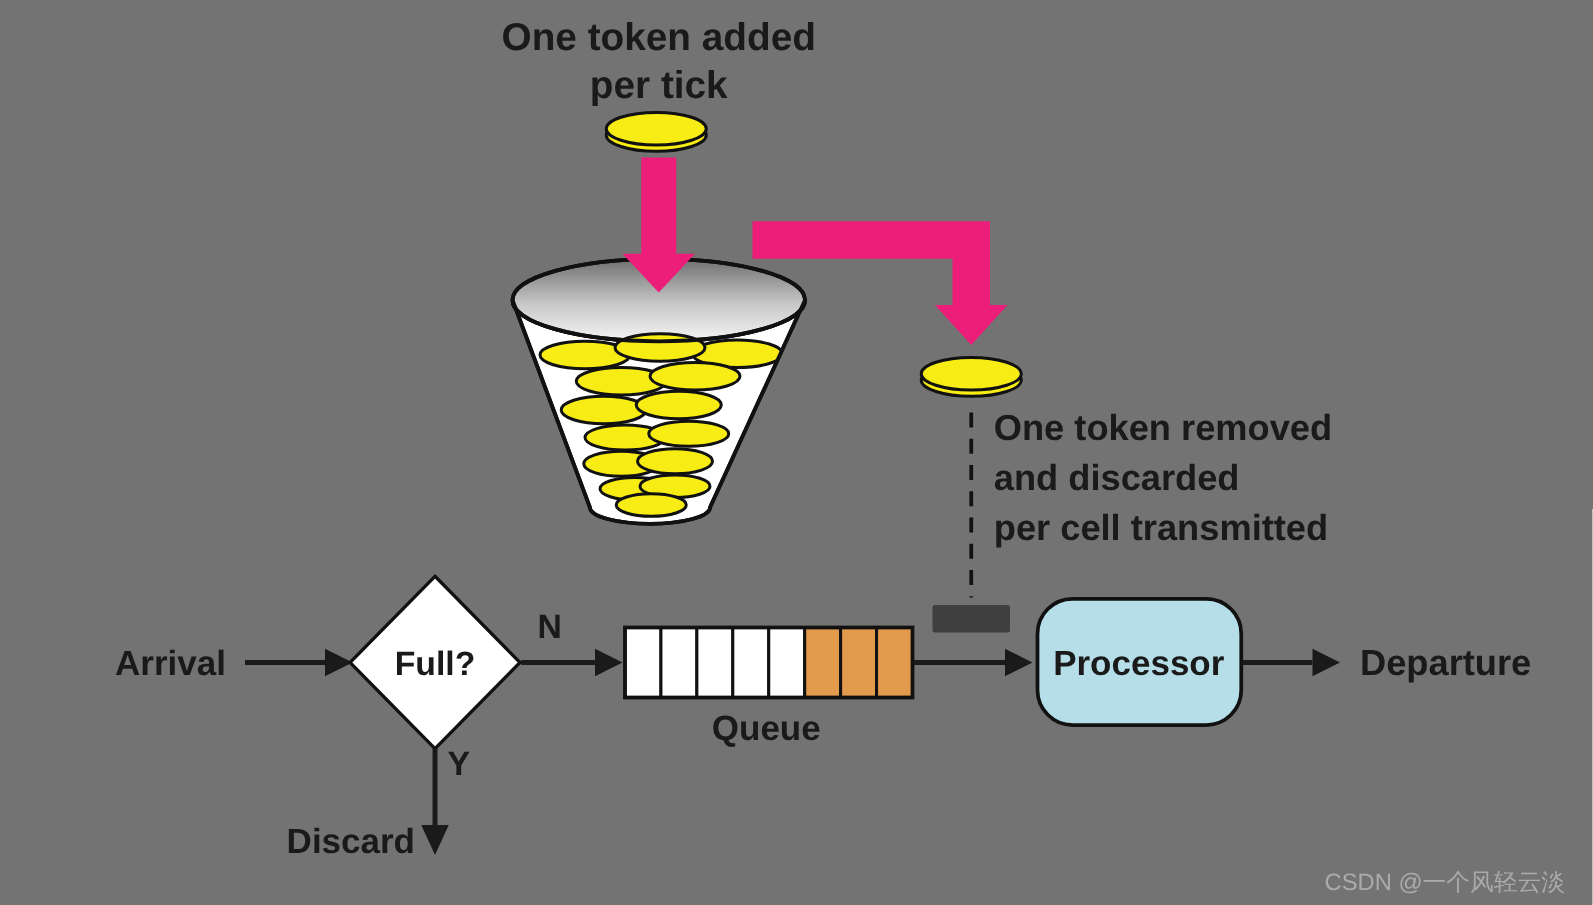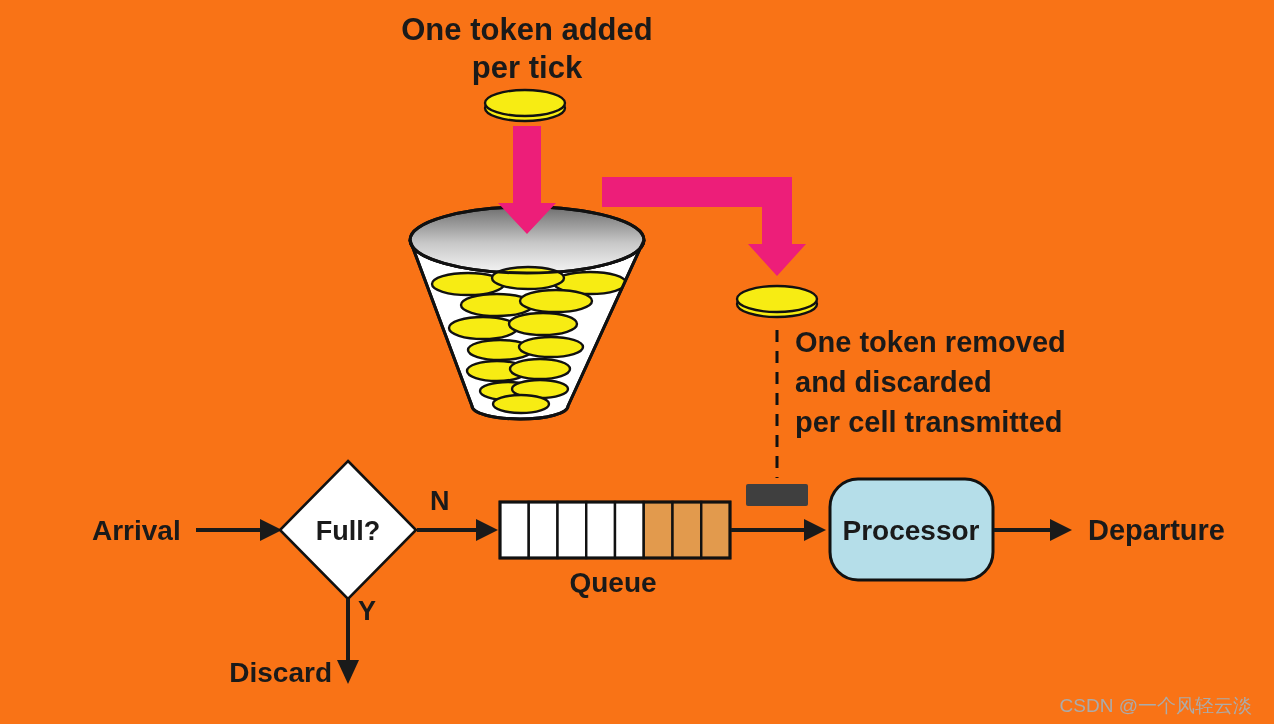--- a/index.html
+++ b/index.html
@@ -1,20 +1,20 @@
 <!DOCTYPE html>
 <html style="--arrow-pink: #ED1E79; --token-yellow: #F7EC13; --queue-orange: #E29A4D; --processor-blue: #B5DEE9; --valve-dark: #3F3F3F; --text-black: #1A1A1A; --watermark-gray: #ABABAB;"><head>
 <meta charset="utf-8">
 <style>
   html, body { margin: 0; padding: 0; background: #ffffff; }
   .stage {
     position: relative;
     width: 1274px;
     height: 724px;
-    background: #f97316;
+    background: #737373;
     overflow: hidden;
     font-family: "Liberation Sans", sans-serif;
   }
   svg { position: absolute; left: 0; top: 0; display: block; }
 
   .lbl {
     fill: var(--text-black, #1a1a1a);
     font-family: "Liberation Sans", sans-serif;
     font-weight: 600;
   }

